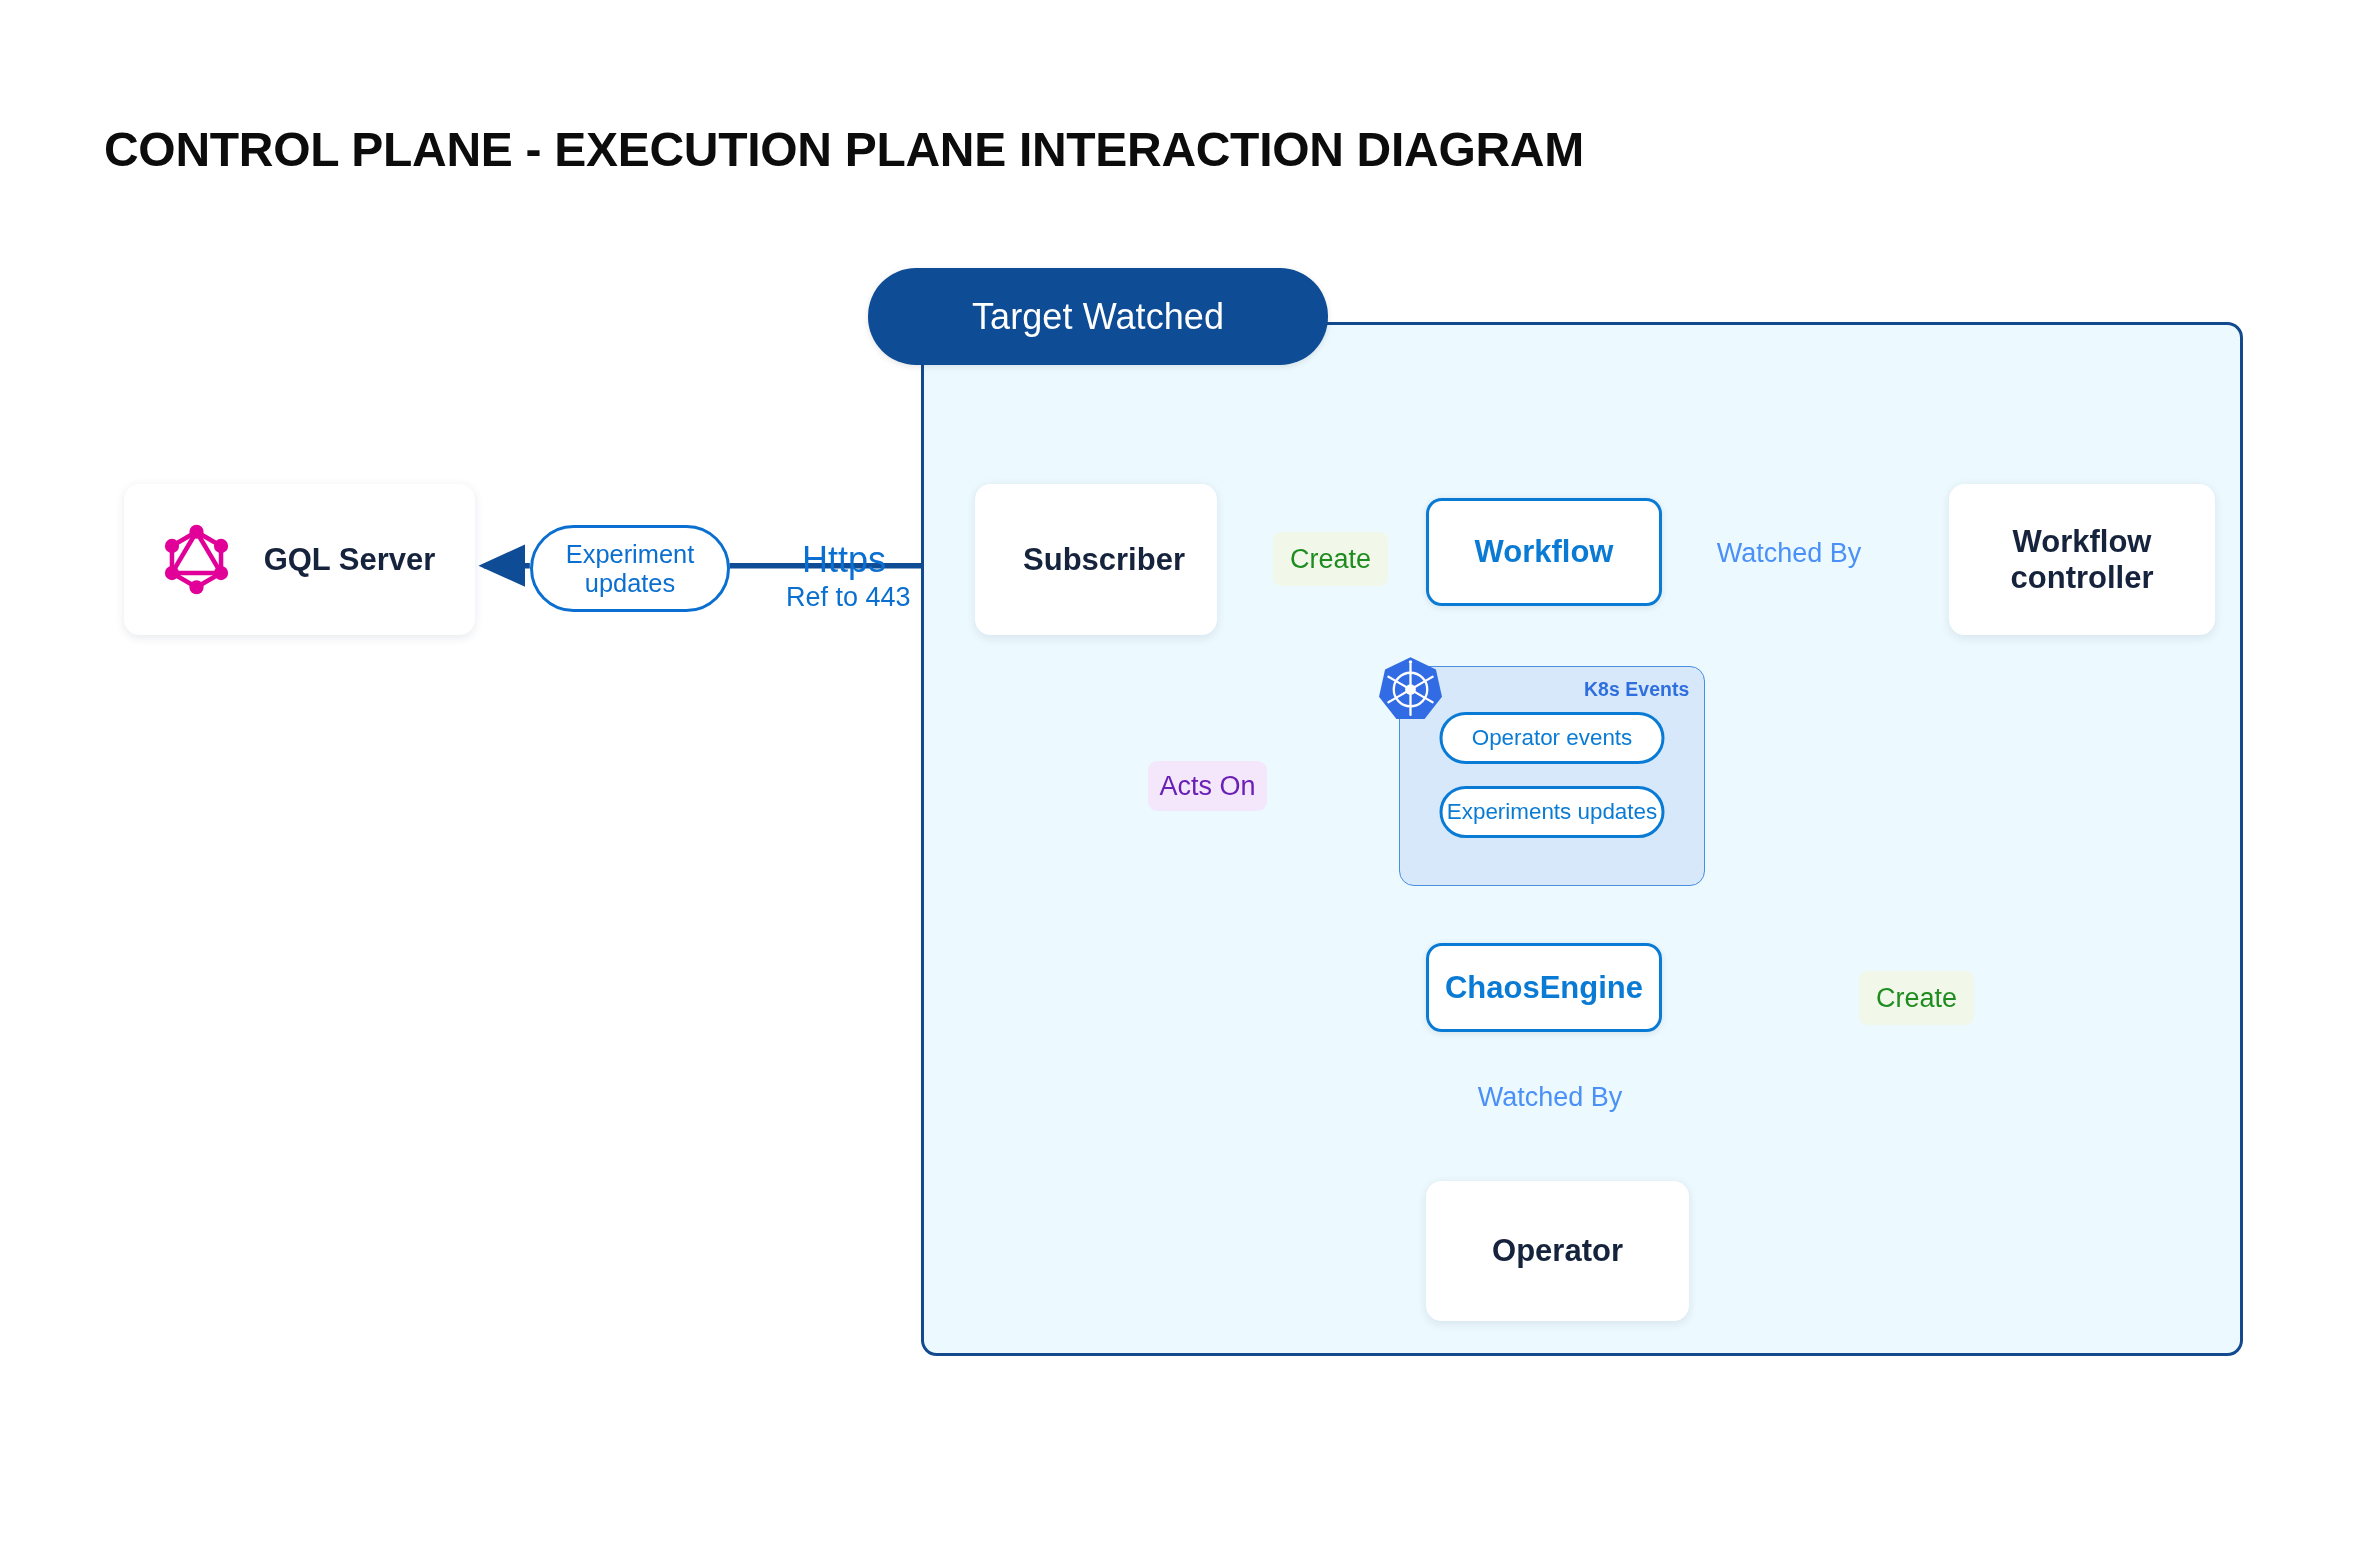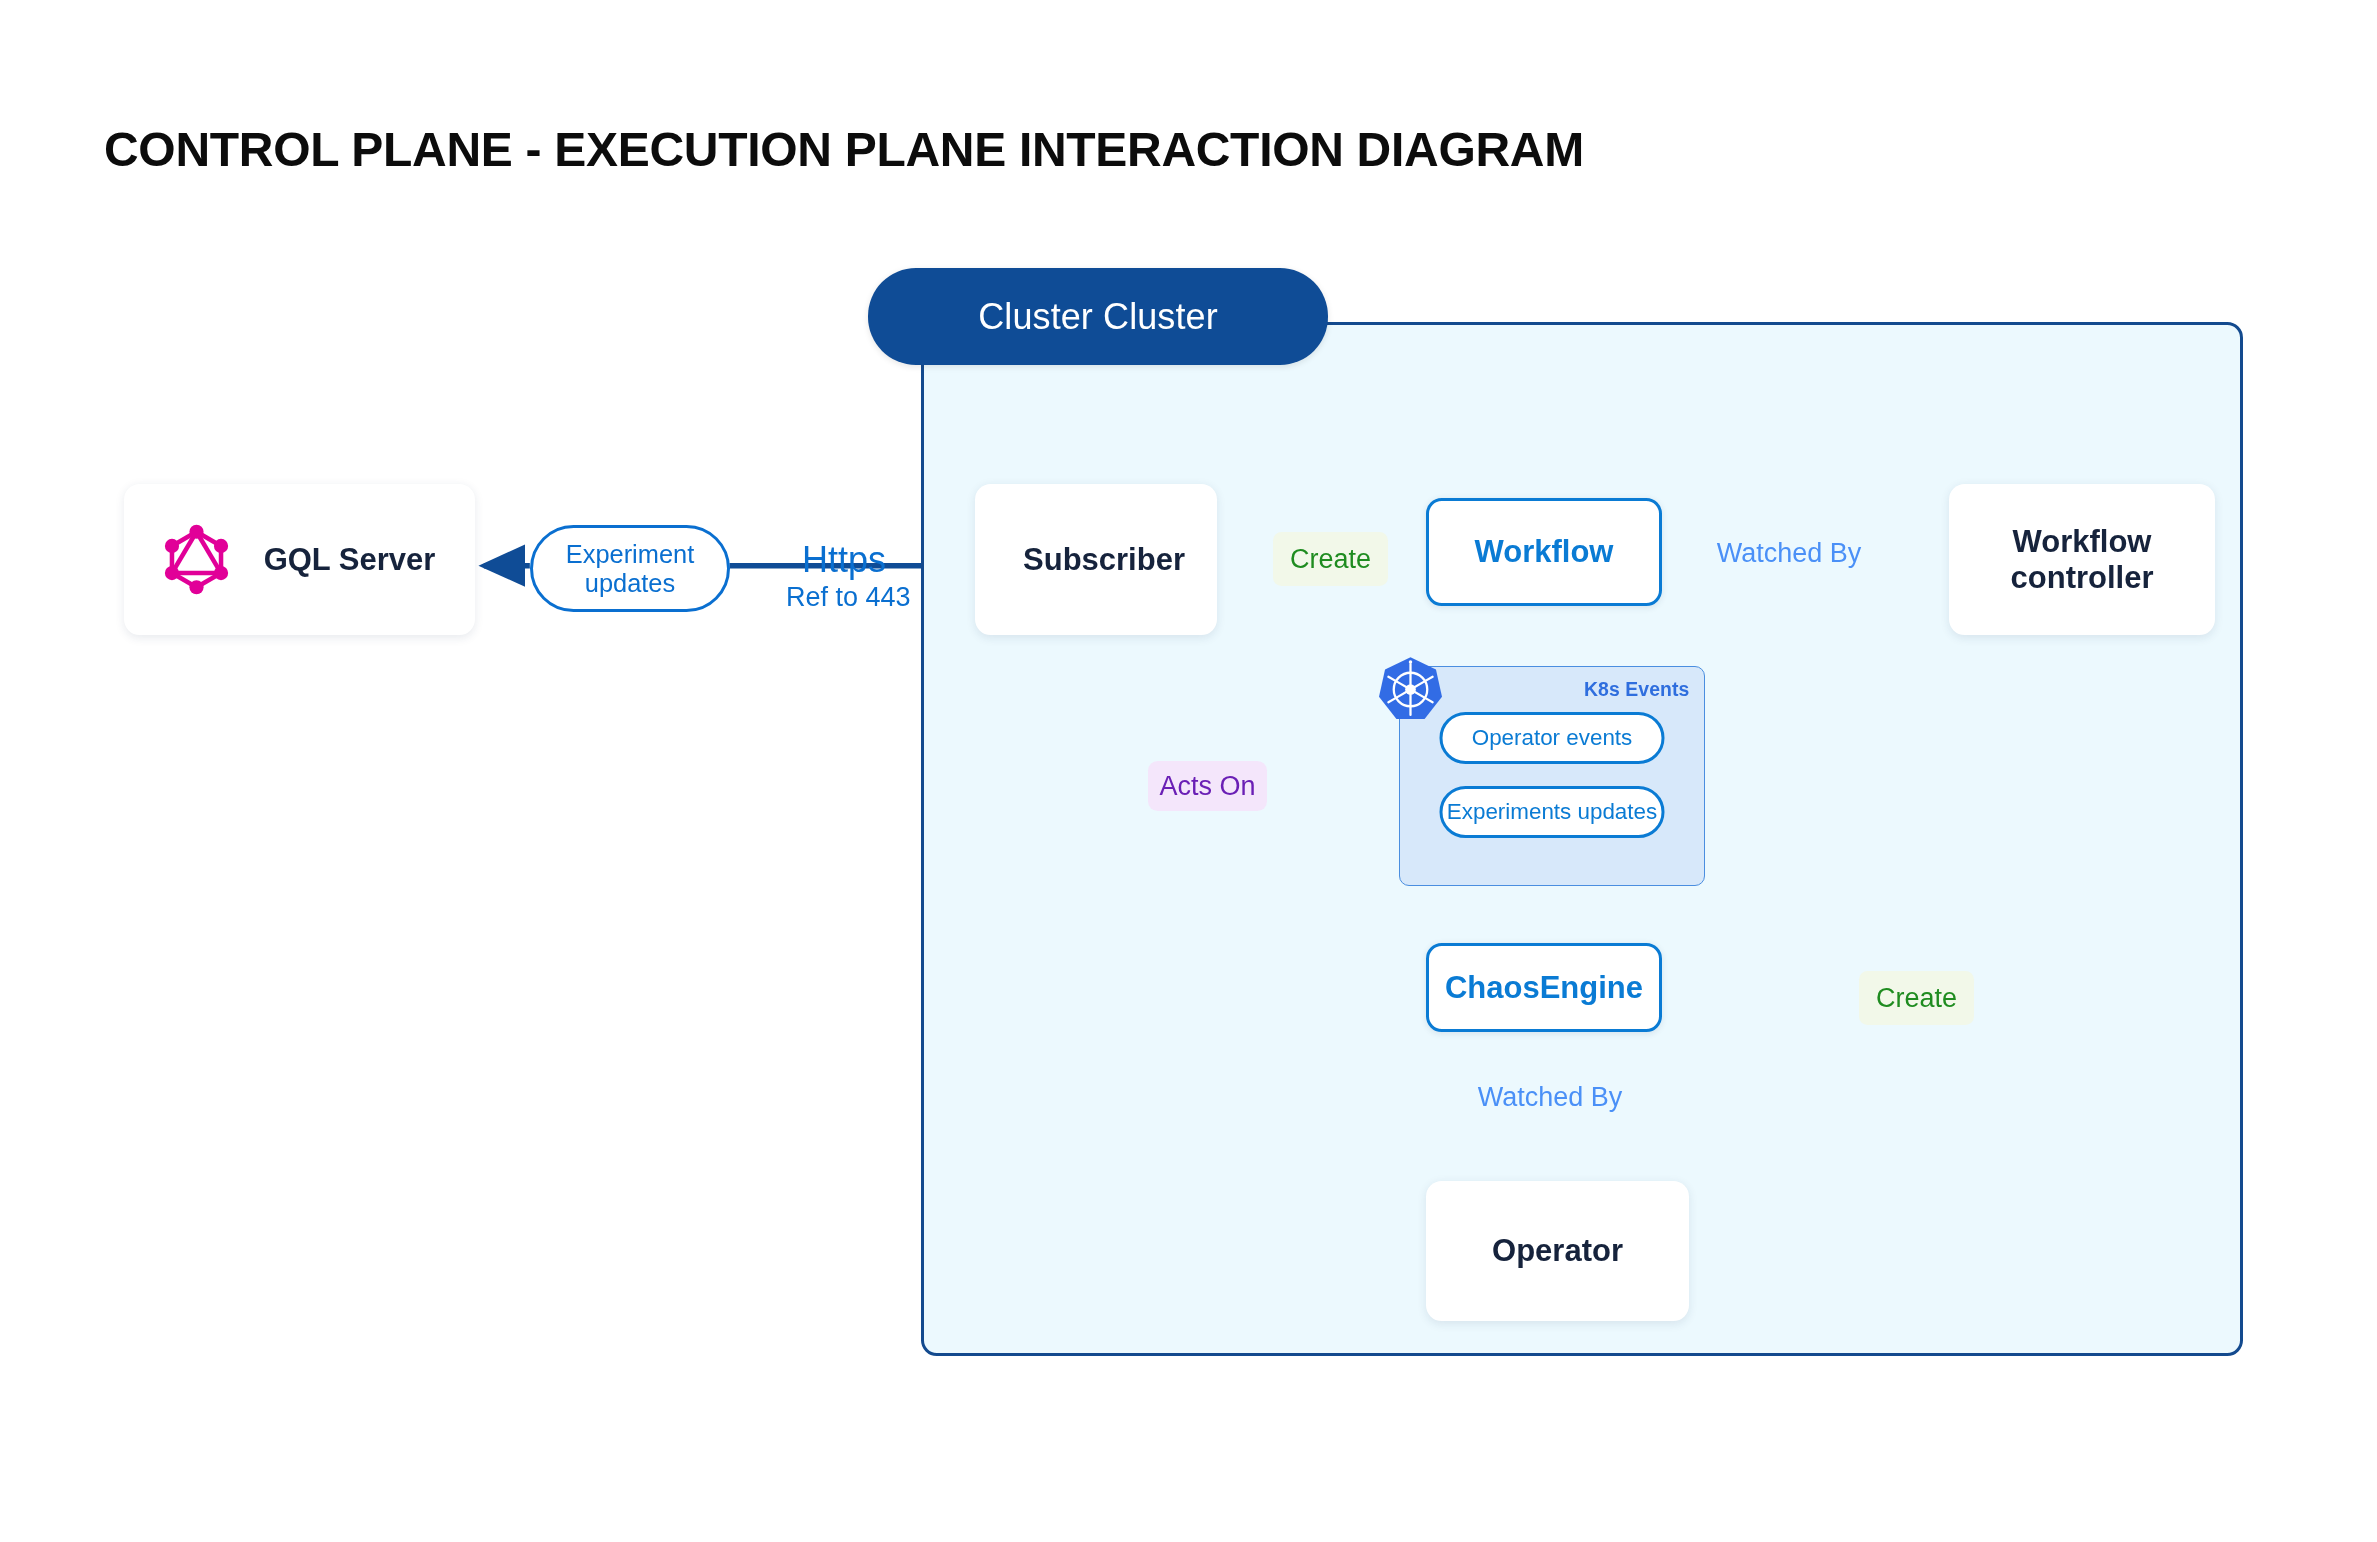--- a/index.html
+++ b/index.html
@@ -116,21 +116,21 @@
   
   #k8s-events-group {
     position: absolute;
     left: 1399px;
     top: 666px;
     width: 306px;
     height: 220px;
     box-sizing: border-box;
     background: #d7e8fa;
     border: 1.8px solid #4a8ee0;
-    border-radius: 10px;
+    border-radius: 15px;
   }
   #k8s-events-title {
     position: absolute;
     right: 14.5px;
     top: 11px;
     font-size: 19.4px;
     font-weight: 700;
     color: #2f6ede;
     letter-spacing: 0.1px;
   }
@@ -297,21 +297,21 @@
   <g>
     <circle cx="2552" cy="1745" r="19" fill="#4a90f7"></circle>
     <path d="M2552,1745 L2552,1782" stroke="#4a90f7" stroke-width="9" fill="none"></path>
     <path d="M2552,1855 L2552,1945" stroke="#4a90f7" stroke-width="9" fill="none" marker-end="url(#ah-lightblue)"></path>
   </g>
 </svg>
 
 <div id="cluster-container"></div>
 
 <div id="cluster-header">
-  <span class="label">Cluster Cluster</span>
+  <span class="label">Target Watched</span>
 </div>
 
 <div id="node-gql-server" class="node card">
   <div class="gql-row">
     <span>
       <svg id="gql-icon" viewBox="0 0 100 110" xmlns="http://www.w3.org/2000/svg">
         <g stroke="#e10098" stroke-width="7" fill="none">
           <line x1="50" y1="12" x2="12" y2="34"></line>
           <line x1="50" y1="12" x2="88" y2="34"></line>
           <line x1="12" y1="34" x2="12" y2="76"></line>

